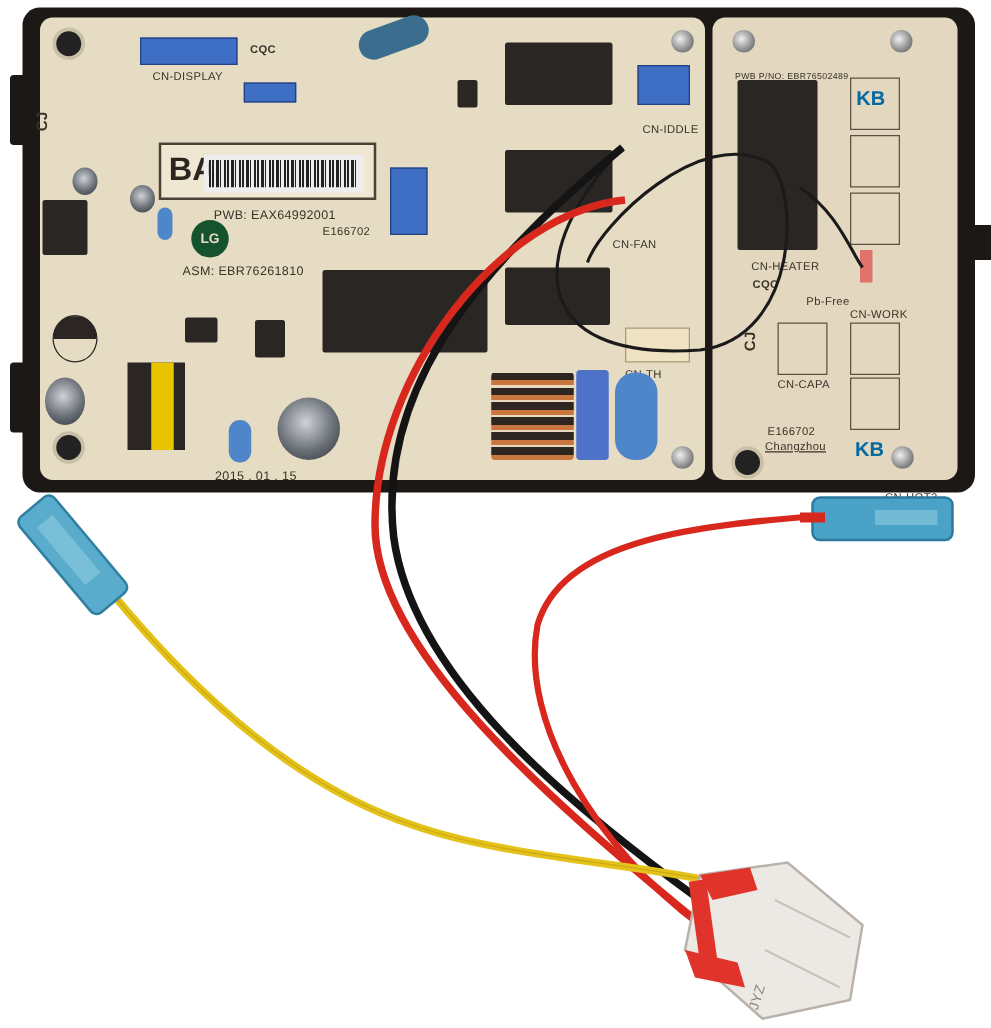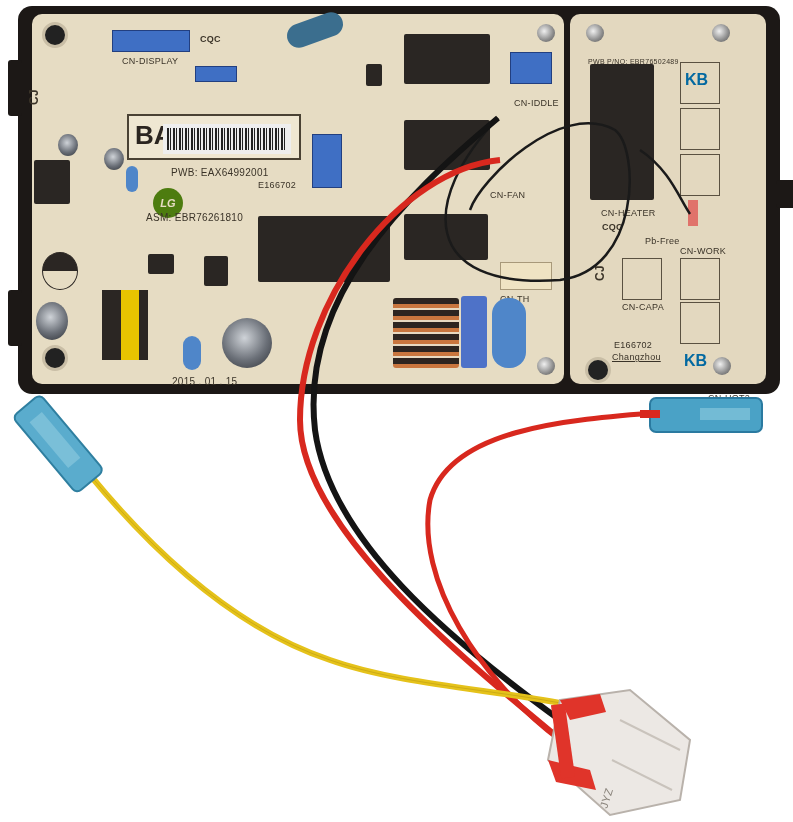--- a/index.html
+++ b/index.html
@@ -47,21 +47,21 @@
   <div class="abs blue-conn" style="left:112px;top:30px;width:76px;height:20px;"></div>
   <div class="abs silk" style="left:122px;top:56px;">CN-DISPLAY</div>
   <div class="abs blue-conn" style="left:195px;top:66px;width:40px;height:14px;"></div>
   <div class="abs silk" style="left:200px;top:34px;font-weight:bold;">CQC</div>
 
   <div class="abs label-box" style="left:127px;top:114px;width:170px;height:42px;">
     <span class="abs" style="left:6px;top:4px;font-size:26px;font-weight:bold;color:#2b2520;">BA</span>
   </div>
   <div class="abs barcode" style="left:163px;top:124px;width:120px;height:22px;border:4px solid #eeeeee;"></div>
   <div class="abs silk" style="left:140px;top:167px;font-size:10px;margin-left:31px;">PWB: EAX64992001</div>
-  <div class="abs" style="left:153px;top:188px;width:30px;height:30px;border-radius:50%;background:#4d7c0f;color:#e6dcc3;font-size:11px;font-weight:bold;display:flex;align-items:center;justify-content:center;font-style:italic;">LG</div>
+  <div class="abs" style="left:153px;top:176px;width:30px;height:30px;border-radius:50%;background:#14532d;color:#e6dcc3;font-size:11px;font-weight:bold;display:flex;align-items:center;justify-content:center;">LG</div>
   <div class="abs silk" style="left:146px;top:212px;font-size:10px;">ASM: EBR76261810</div>
   <div class="abs blue-conn" style="left:312px;top:134px;width:28px;height:52px;"></div>
   <div class="abs silk" style="left:258px;top:180px;">E166702</div>
   <div class="abs silk" style="left:26px;top:90px;font-size:12px;font-weight:bold;transform:rotate(-90deg);">CJ</div>
 
   <div class="abs relay" style="left:404px;top:34px;width:86px;height:50px;"></div>
   <div class="abs relay" style="left:404px;top:120px;width:86px;height:50px;"></div>
   <div class="abs relay" style="left:258px;top:216px;width:132px;height:66px;"></div>
   <div class="abs relay" style="left:404px;top:214px;width:84px;height:46px;"></div>
   <div class="abs blue-conn" style="left:510px;top:52px;width:40px;height:30px;"></div>

